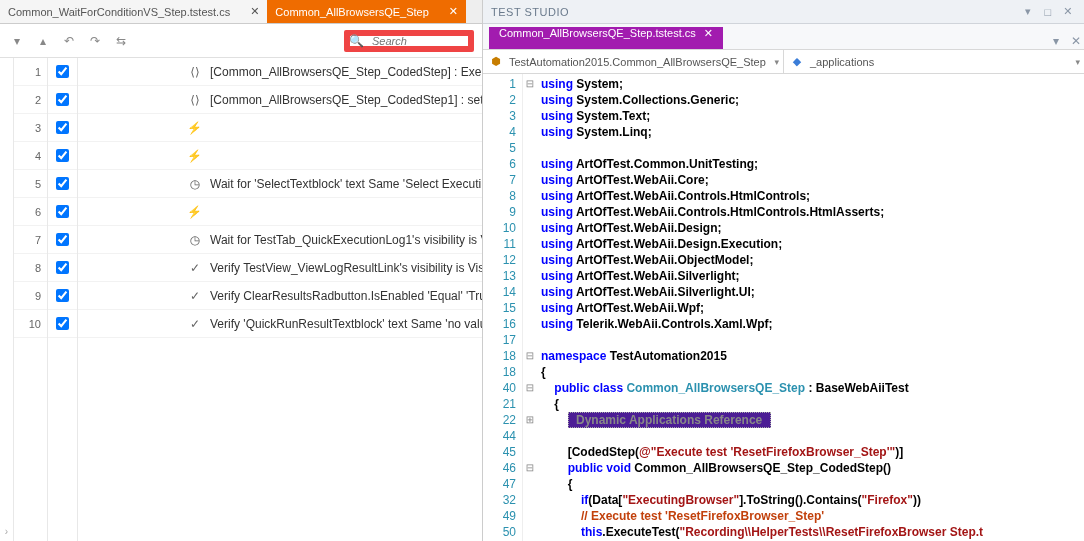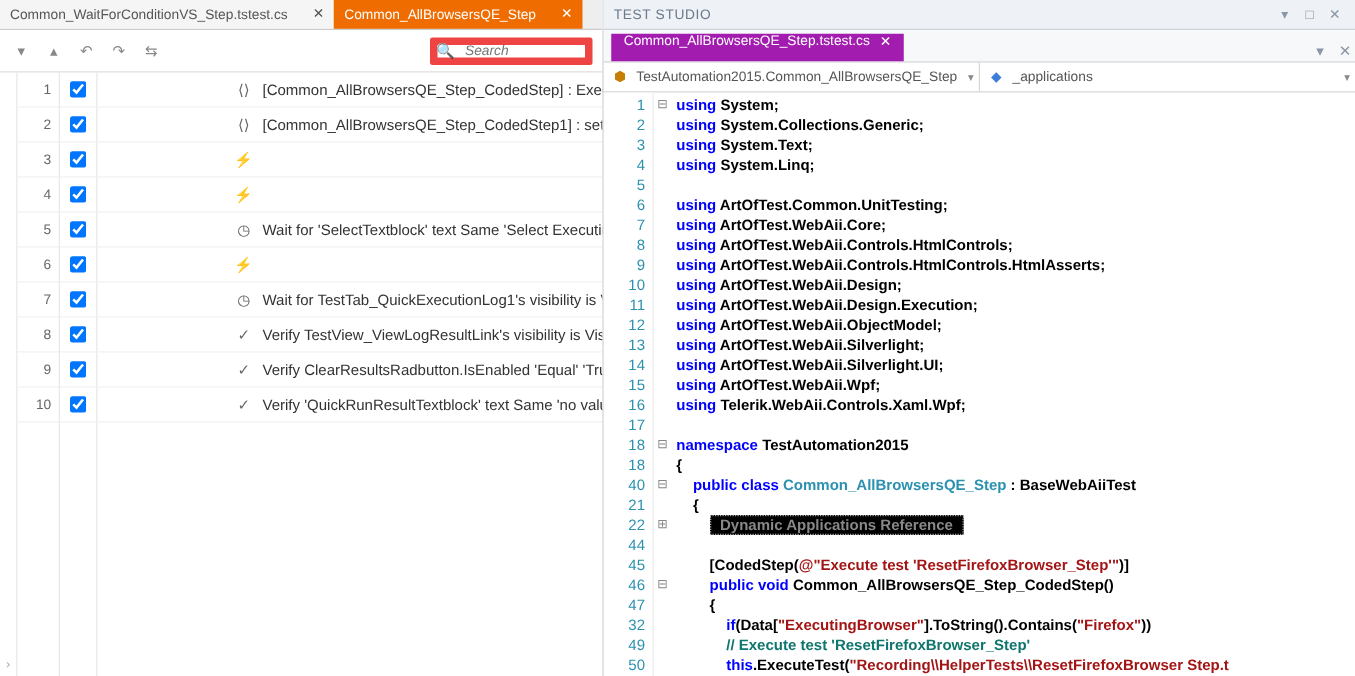--- a/index.html
+++ b/index.html
@@ -55,22 +55,22 @@
 .code-wrap { flex: 1; display: flex; font-family: Consolas, 'Courier New', monospace; font-size: 12px; overflow: hidden; }
 .line-nums { width: 40px; text-align: right; padding: 2px 6px 2px 0; color: #2b91af; background: #fff; border-right: 1px solid #eee; user-select: none; }
 .line-nums div { height: 16px; line-height: 16px; }
 .fold-col { width: 14px; padding-top: 2px; }
 .fold-col div { height: 16px; line-height: 16px; text-align: center; font-size: 10px; color: #888; cursor: pointer; }
 .code-lines { flex: 1; padding: 2px 0 2px 4px; white-space: pre; overflow: hidden; }
 .code-lines div { height: 16px; line-height: 16px; font-weight: bold; }
 .kw { color: #0000ff; }
 .typ { color: #2b91af; }
 .str { color: #a31515; }
-.com { color: #0f766e; }
-.region { color: #888; border: 1px dotted #aaa; padding: 0 4px; background: #000000; }
+.com { color: #c2410c; }
+.region { color: #888; border: 1px dotted #aaa; padding: 0 4px; background: #4c1d95; }
 </style>
 </head>
 <body>
 
 <div class="left-pane">
   <div class="tab-bar">
     <div class="tab inactive">
       <span>Common_WaitForConditionVS_Step.tstest.cs</span>
       <span class="close">✕</span>
     </div>

